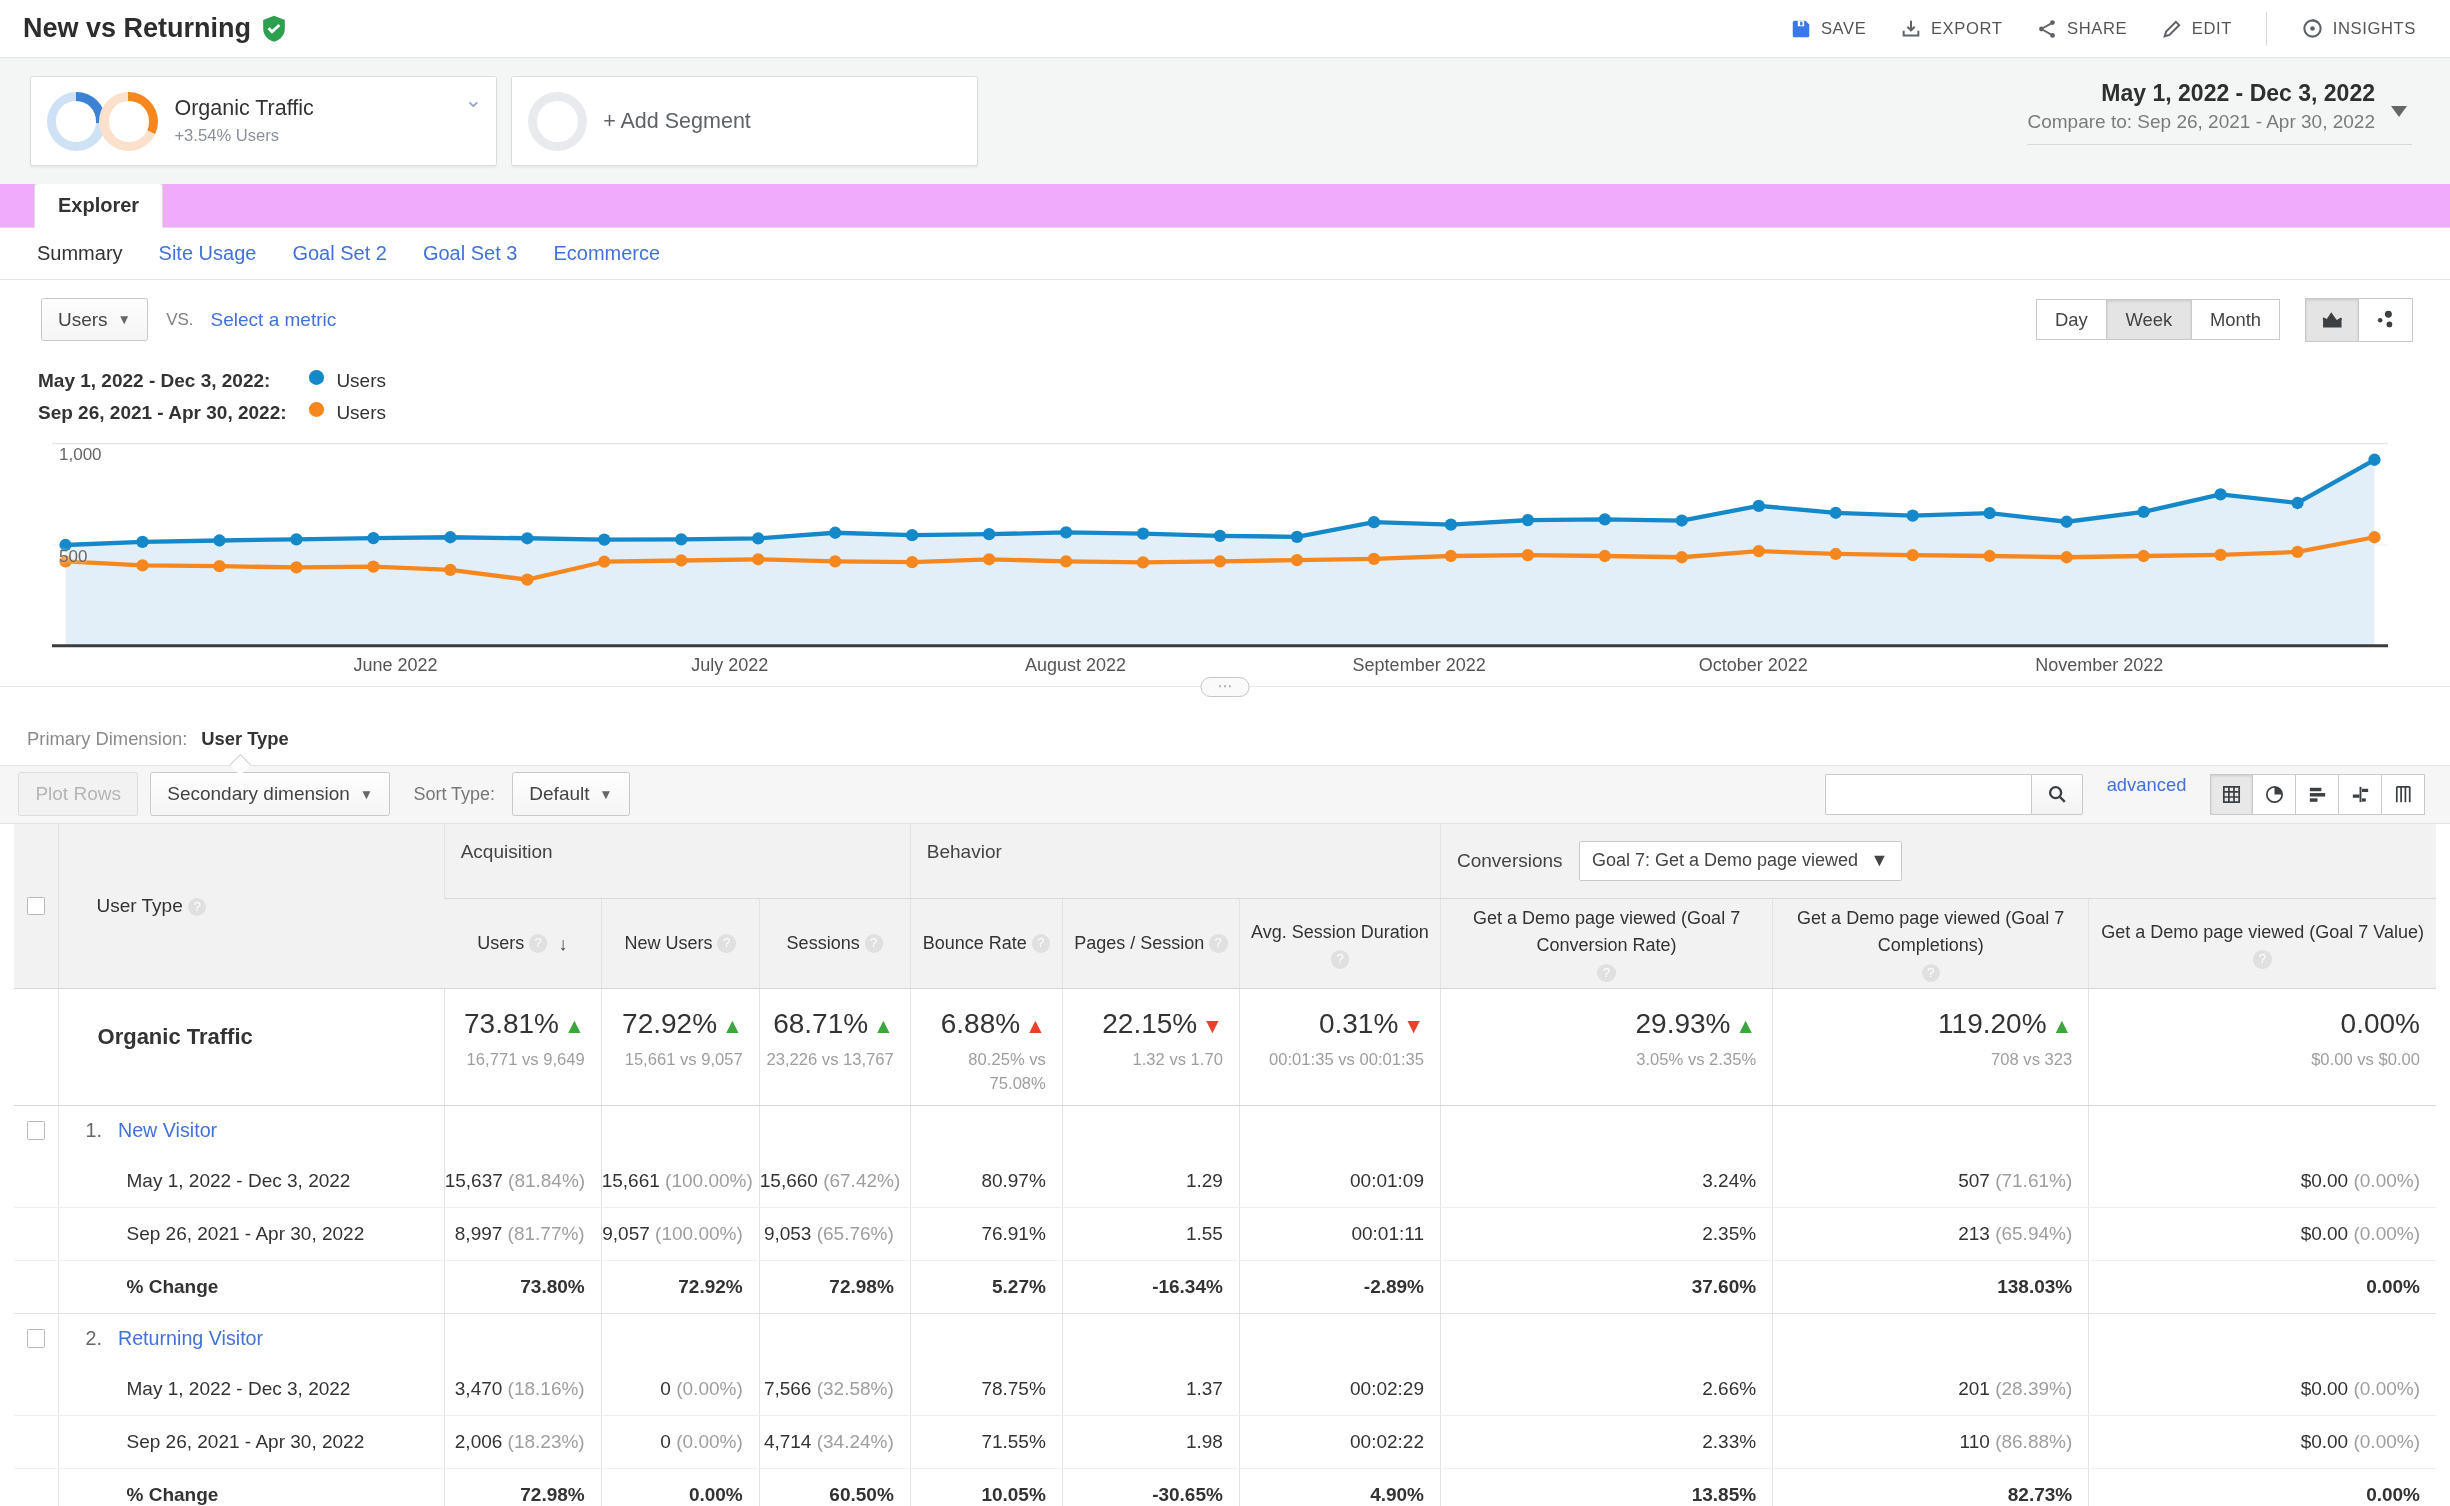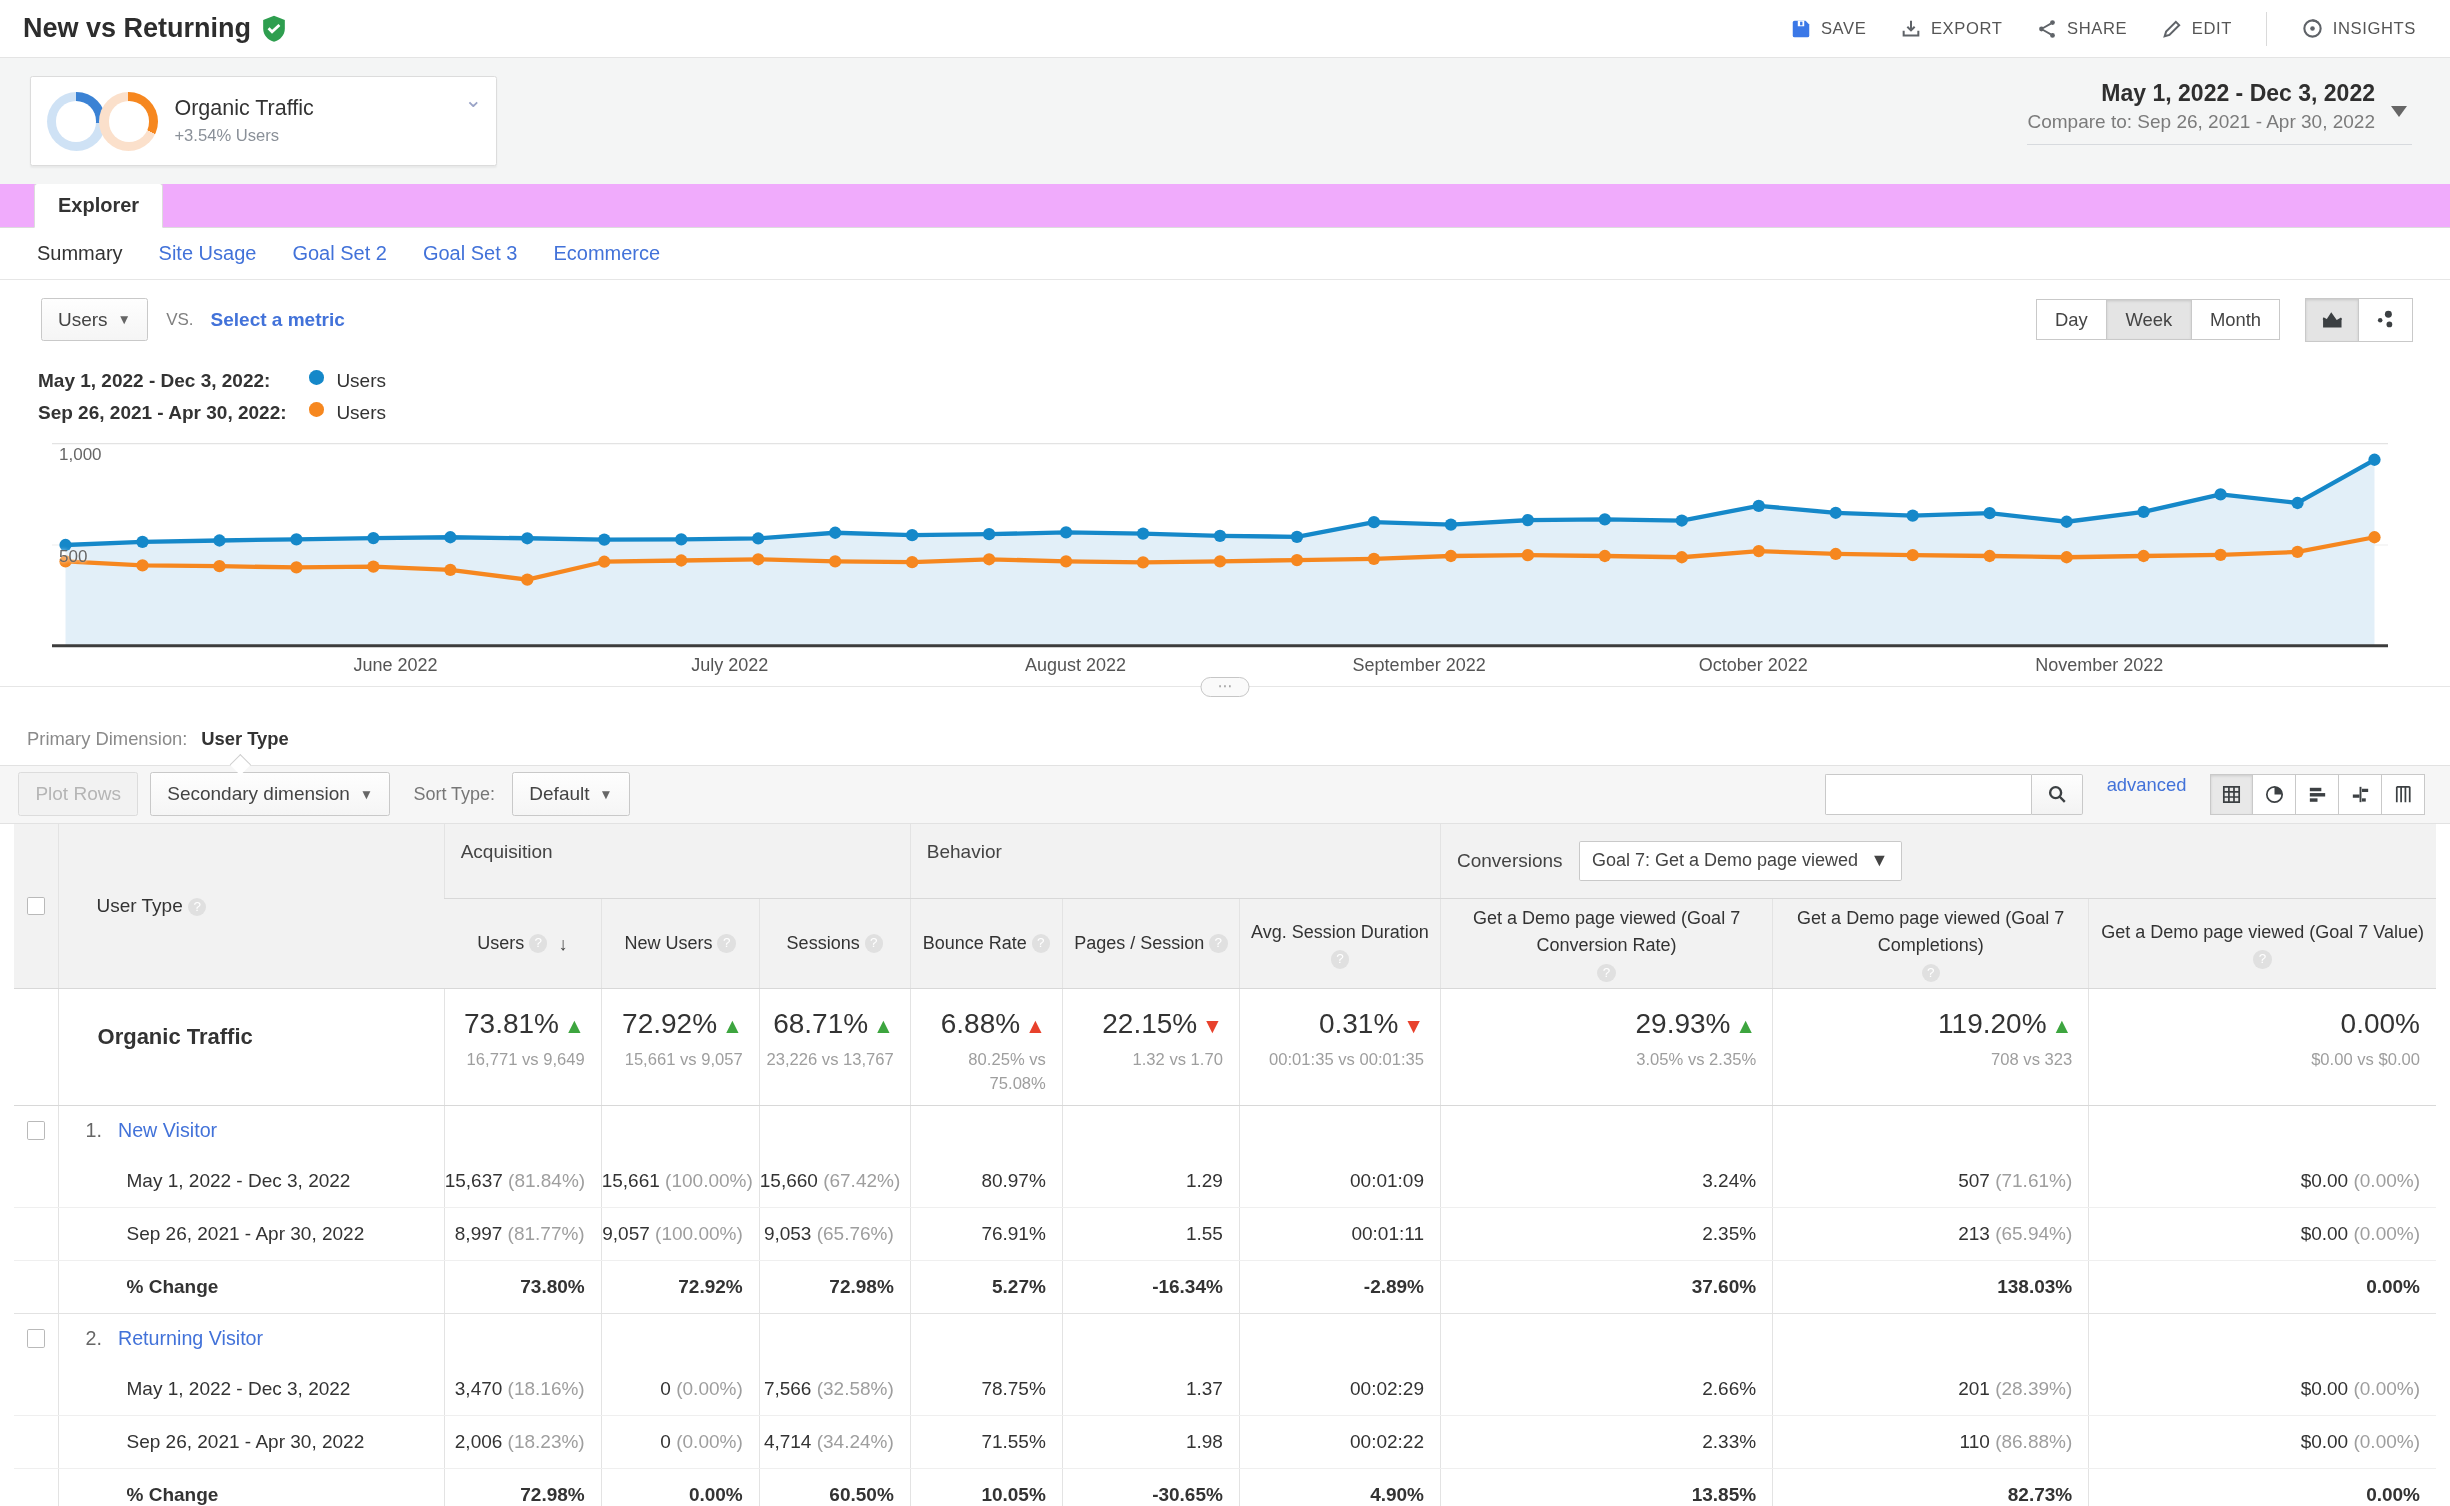--- a/index.html
+++ b/index.html
@@ -38,21 +38,21 @@
   .tab { background:#fff; border:0.6px solid #dcdcdc; border-bottom:0.6px solid #fff; margin-bottom:-0.6px; border-radius:3.7px 3.7px 0 0; padding:9.8px 23px; font-size:20px; font-weight:bold; color:#333; cursor:pointer; }
   .sublinks { height:52px; display:flex; align-items:center; gap:36px; padding-left:37px; border-bottom:0.6px solid #e6e6e6; background:#fff; }
   .sublink { font-size:20px; color:#4272d9; cursor:pointer; }
   .sublink.active { color:#333; cursor:default; }
 
   
   .metricbar { height:79px; display:flex; align-items:center; padding:0 37px 0 41px; background:#fff; }
   .btn { background:linear-gradient(#fefefe,#f5f5f5); border:0.6px solid #c9c9c9; border-radius:2.5px; font-size:19px; color:#444; padding:9.8px 16px; cursor:pointer; display:inline-flex; align-items:center; gap:9.8px; }
   .btn .dd { font-size:13.5px; color:#666; }
   .vs-label { font-size:17px; color:#808080; margin:0 17px 0 18.4px;text-align:center; }
-  .select-metric { font-size:19px; color:#4272d9; cursor:pointer;font-weight:bold; }
+  .select-metric { font-size:19px; color:#4272d9; cursor:pointer; }
   .metric-right { margin-left:auto; display:flex; align-items:center; gap:24.6px; }
   .granularity { display:flex; }
   .gran-btn { background:#fff; border:0.6px solid #c9c9c9; padding:8.6px 18.4px; font-size:18.4px; color:#444; cursor:pointer; }
   .gran-btn:not(:first-child) { border-left:none; }
   .gran-btn.active { background:#e4e4e4; box-shadow:inset 0 1.2px 2.5px rgba(0,0,0,.12); }
   .charttype { display:flex; }
   .ct-btn { width:54px; height:44px; background:#fff; border:0.6px solid #c9c9c9; display:flex; align-items:center; justify-content:center; cursor:pointer; }
   .ct-btn:last-child { border-left:none; }
   .ct-btn.active { background:#e4e4e4; box-shadow:inset 0 1.2px 2.5px rgba(0,0,0,.12); }
 
@@ -193,20 +193,24 @@
     <div class="seg-card">
       <div class="donuts">
         <div class="donut blue"></div>
           <div class="donut orange"></div>
       </div>
       <div>
         <div class="seg-name">Organic Traffic</div>
         <div class="seg-delta">+3.54% Users</div>
       </div>
       <div class="seg-chevron">⌄</div>
+    </div>
+    <div class="seg-card">
+      <div class="donut empty"></div>
+      <div class="add-seg">+ Add Segment</div>
     </div>
   </div>
   <div class="date-block">
     <div class="date-main">May 1, 2022 - Dec 3, 2022</div>
     <div class="date-compare">Compare to: Sep 26, 2021 - Apr 30, 2022</div>
     <div class="date-caret"></div>
   </div>
 </div>
 
 <div class="tabs-strip">

